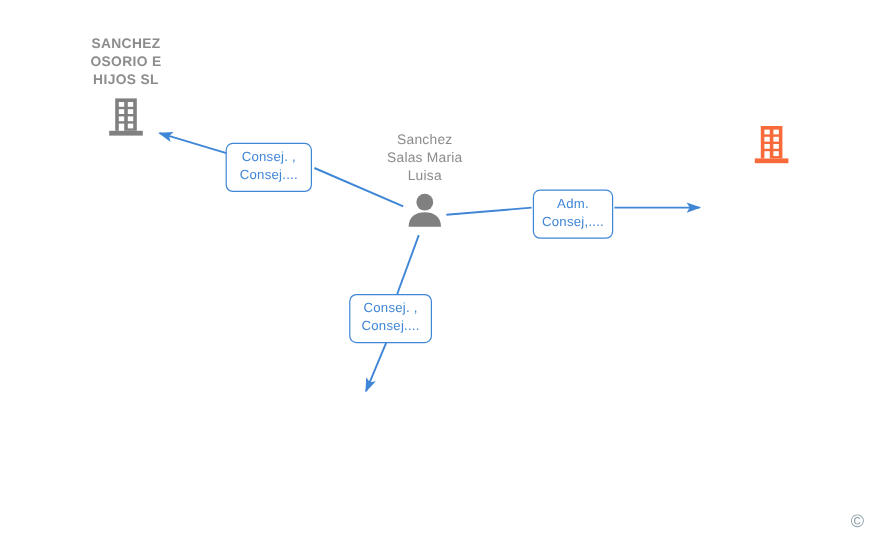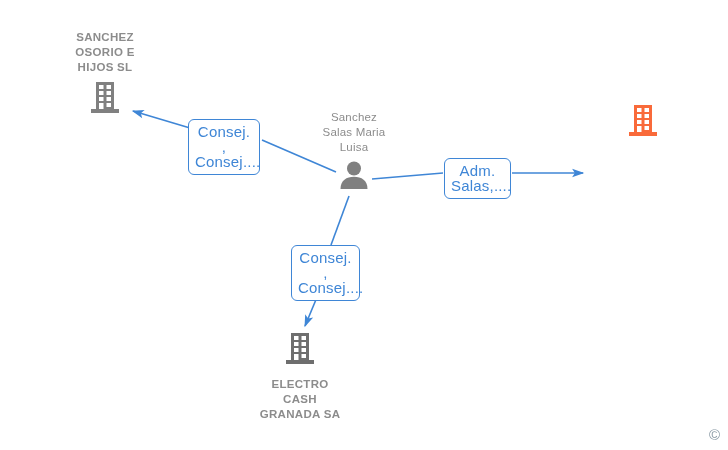--- a/index.html
+++ b/index.html
@@ -54,21 +54,21 @@
     display: block;
   }
   
   .rel-box {
     position: absolute;
     box-sizing: border-box;
     border: 1.5px solid #3f86d6;
     border-radius: 6px;
     background: #ffffff;
     color: #3f86d6;
-    font-size: 15px;
+    font-size: 11px;
     line-height: 15px;
     text-align: center;
     padding: 4px 6px 5px 6px;
     white-space: pre-line;
     letter-spacing: 0.2px;
   }
   
   #watermark {
     position: absolute;
     right: 8px;
@@ -166,45 +166,26 @@
 Salas Maria
 Luisa</div>
     <span class="node-icon" style="margin-top:5px;">
       <svg width="30" height="30" viewBox="0 0 30 30" xmlns="http://www.w3.org/2000/svg">
         <circle cx="15" cy="8.5" r="7" fill="#808080"></circle>
         <path d="M1.5,29 C1.5,20.5 7.5,16.8 15,16.8 C22.5,16.8 28.5,20.5 28.5,29 Z" fill="#808080"></path>
       </svg>
     </span>
   </div>
 
-  <div class="node" style="left:240px; top:332px;">
-    <span class="node-icon">
-      <svg width="30" height="34" viewBox="0 0 30 34" xmlns="http://www.w3.org/2000/svg">
-        <rect x="6" y="1" width="18" height="27" fill="#6e6e6e"></rect>
-        <rect x="1" y="28" width="28" height="4" fill="#6e6e6e"></rect>
-        <rect x="9" y="4" width="4.5" height="4" fill="#ffffff"></rect>
-        <rect x="16.5" y="4" width="4.5" height="4" fill="#ffffff"></rect>
-        <rect x="9" y="10" width="4.5" height="4" fill="#ffffff"></rect>
-        <rect x="16.5" y="10" width="4.5" height="4" fill="#ffffff"></rect>
-        <rect x="9" y="16" width="4.5" height="4" fill="#ffffff"></rect>
-        <rect x="16.5" y="16" width="4.5" height="4" fill="#ffffff"></rect>
-        <rect x="9" y="22" width="4.5" height="6" fill="#ffffff"></rect>
-        <rect x="16.5" y="22" width="4.5" height="4" fill="#ffffff"></rect>
-      </svg>
-    </span>
-    <div class="node-label company-label" style="margin-top:7px;">ELECTRO
-CASH
-GRANADA SA</div>
-  </div>
 
   <div class="rel-box" style="left:188px; top:119px; width:72px;">Consej. ,
 Consej....</div>
 
   <div class="rel-box" style="left:444px; top:158px; width:67px;">Adm.
-Salas,....</div>
+Consej,....</div>
 
   <div class="rel-box" style="left:291px; top:245px; width:69px;">Consej. ,
 Consej....</div>
 
   <div id="watermark">
     <span class="wm-c">©</span>
   </div>
 
 </div>
 

